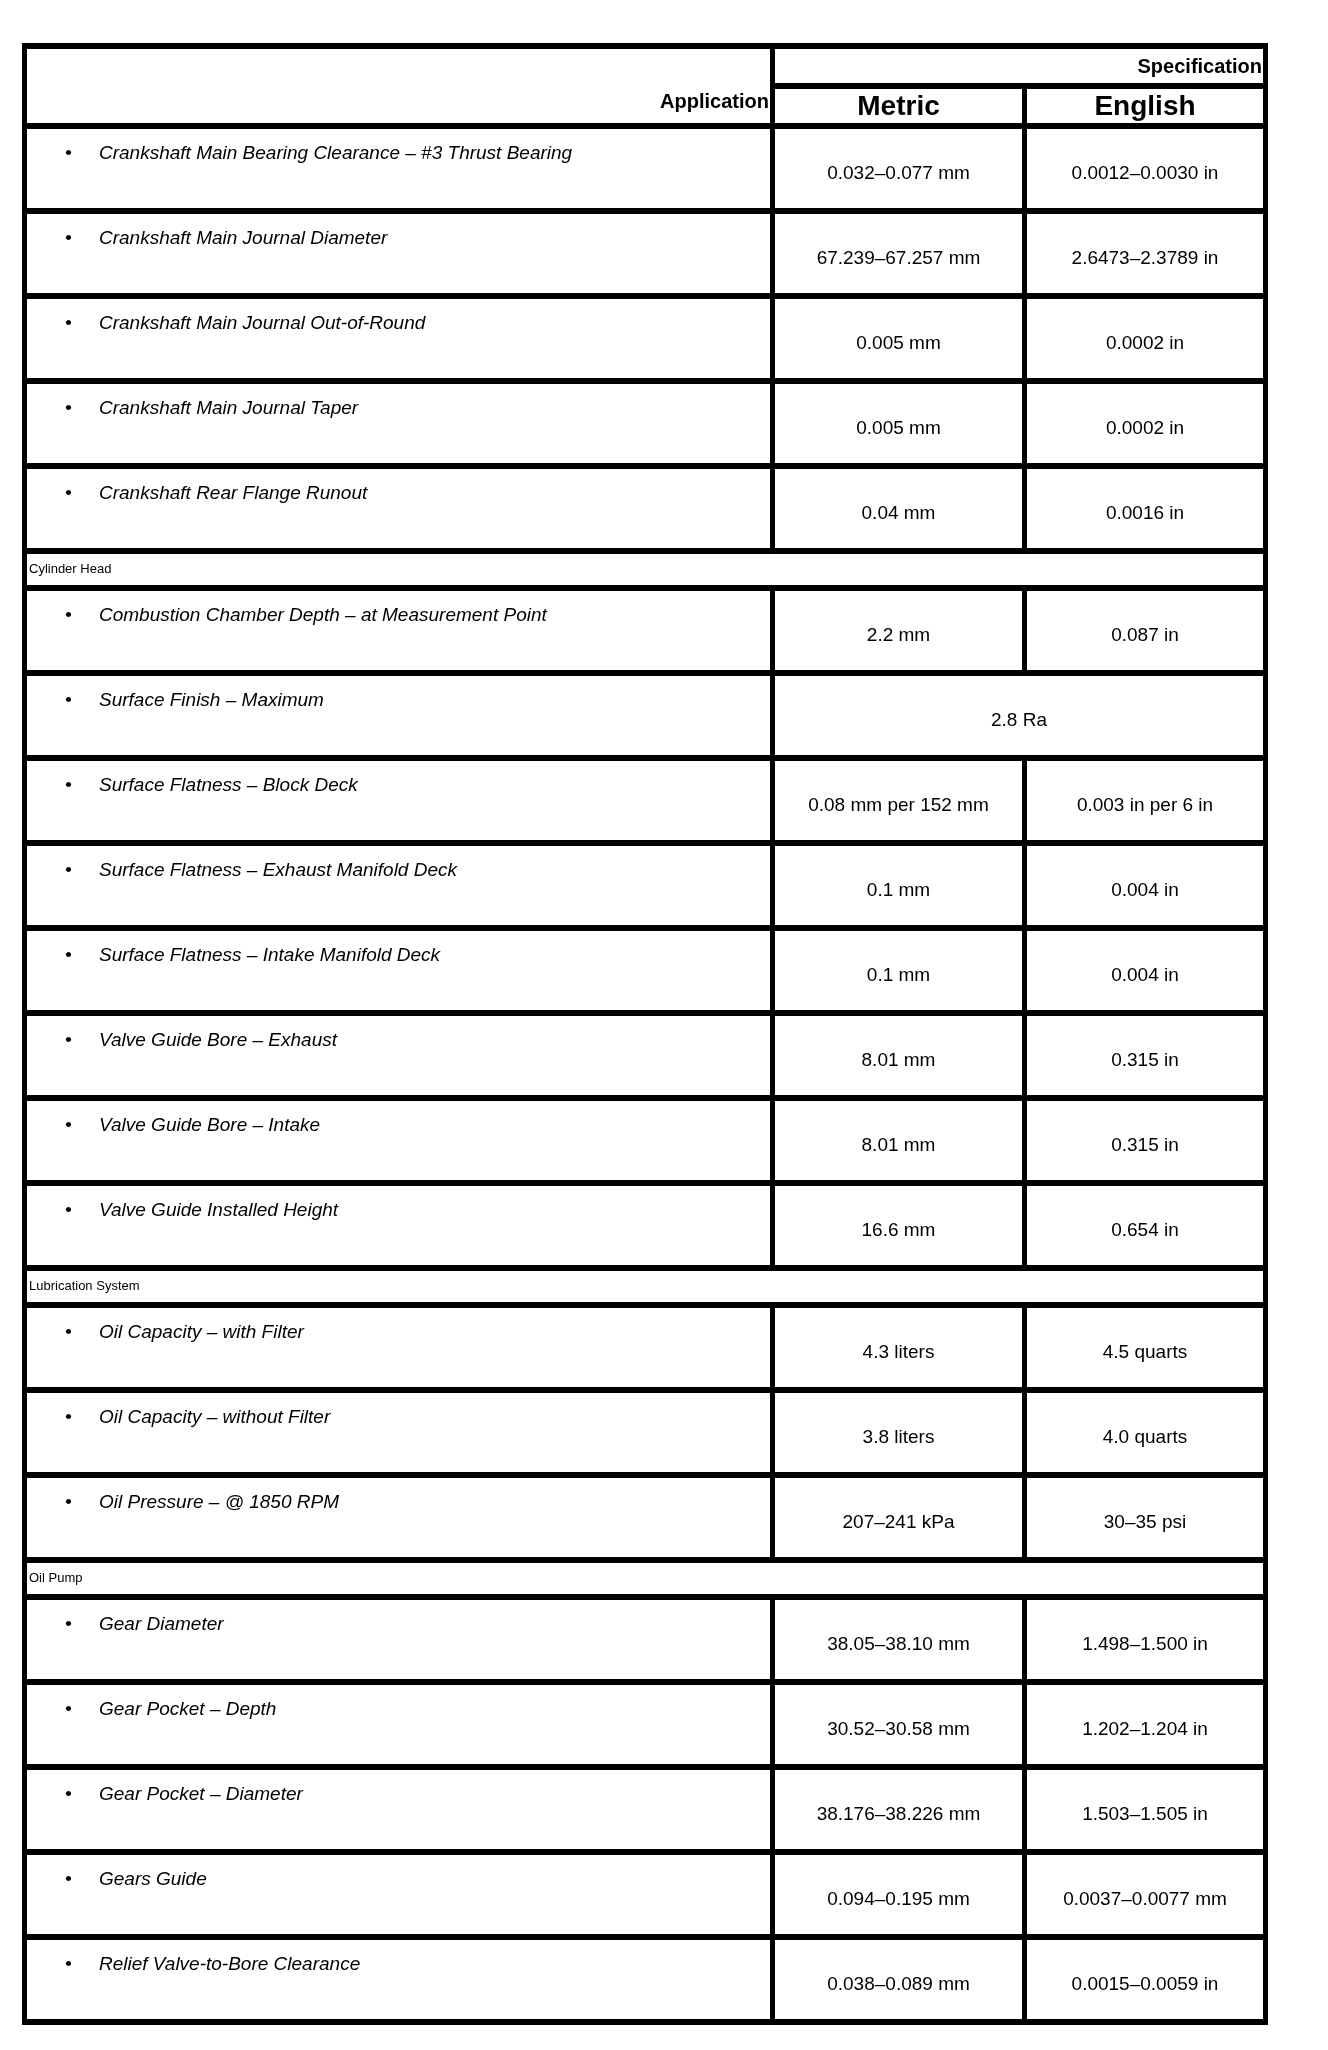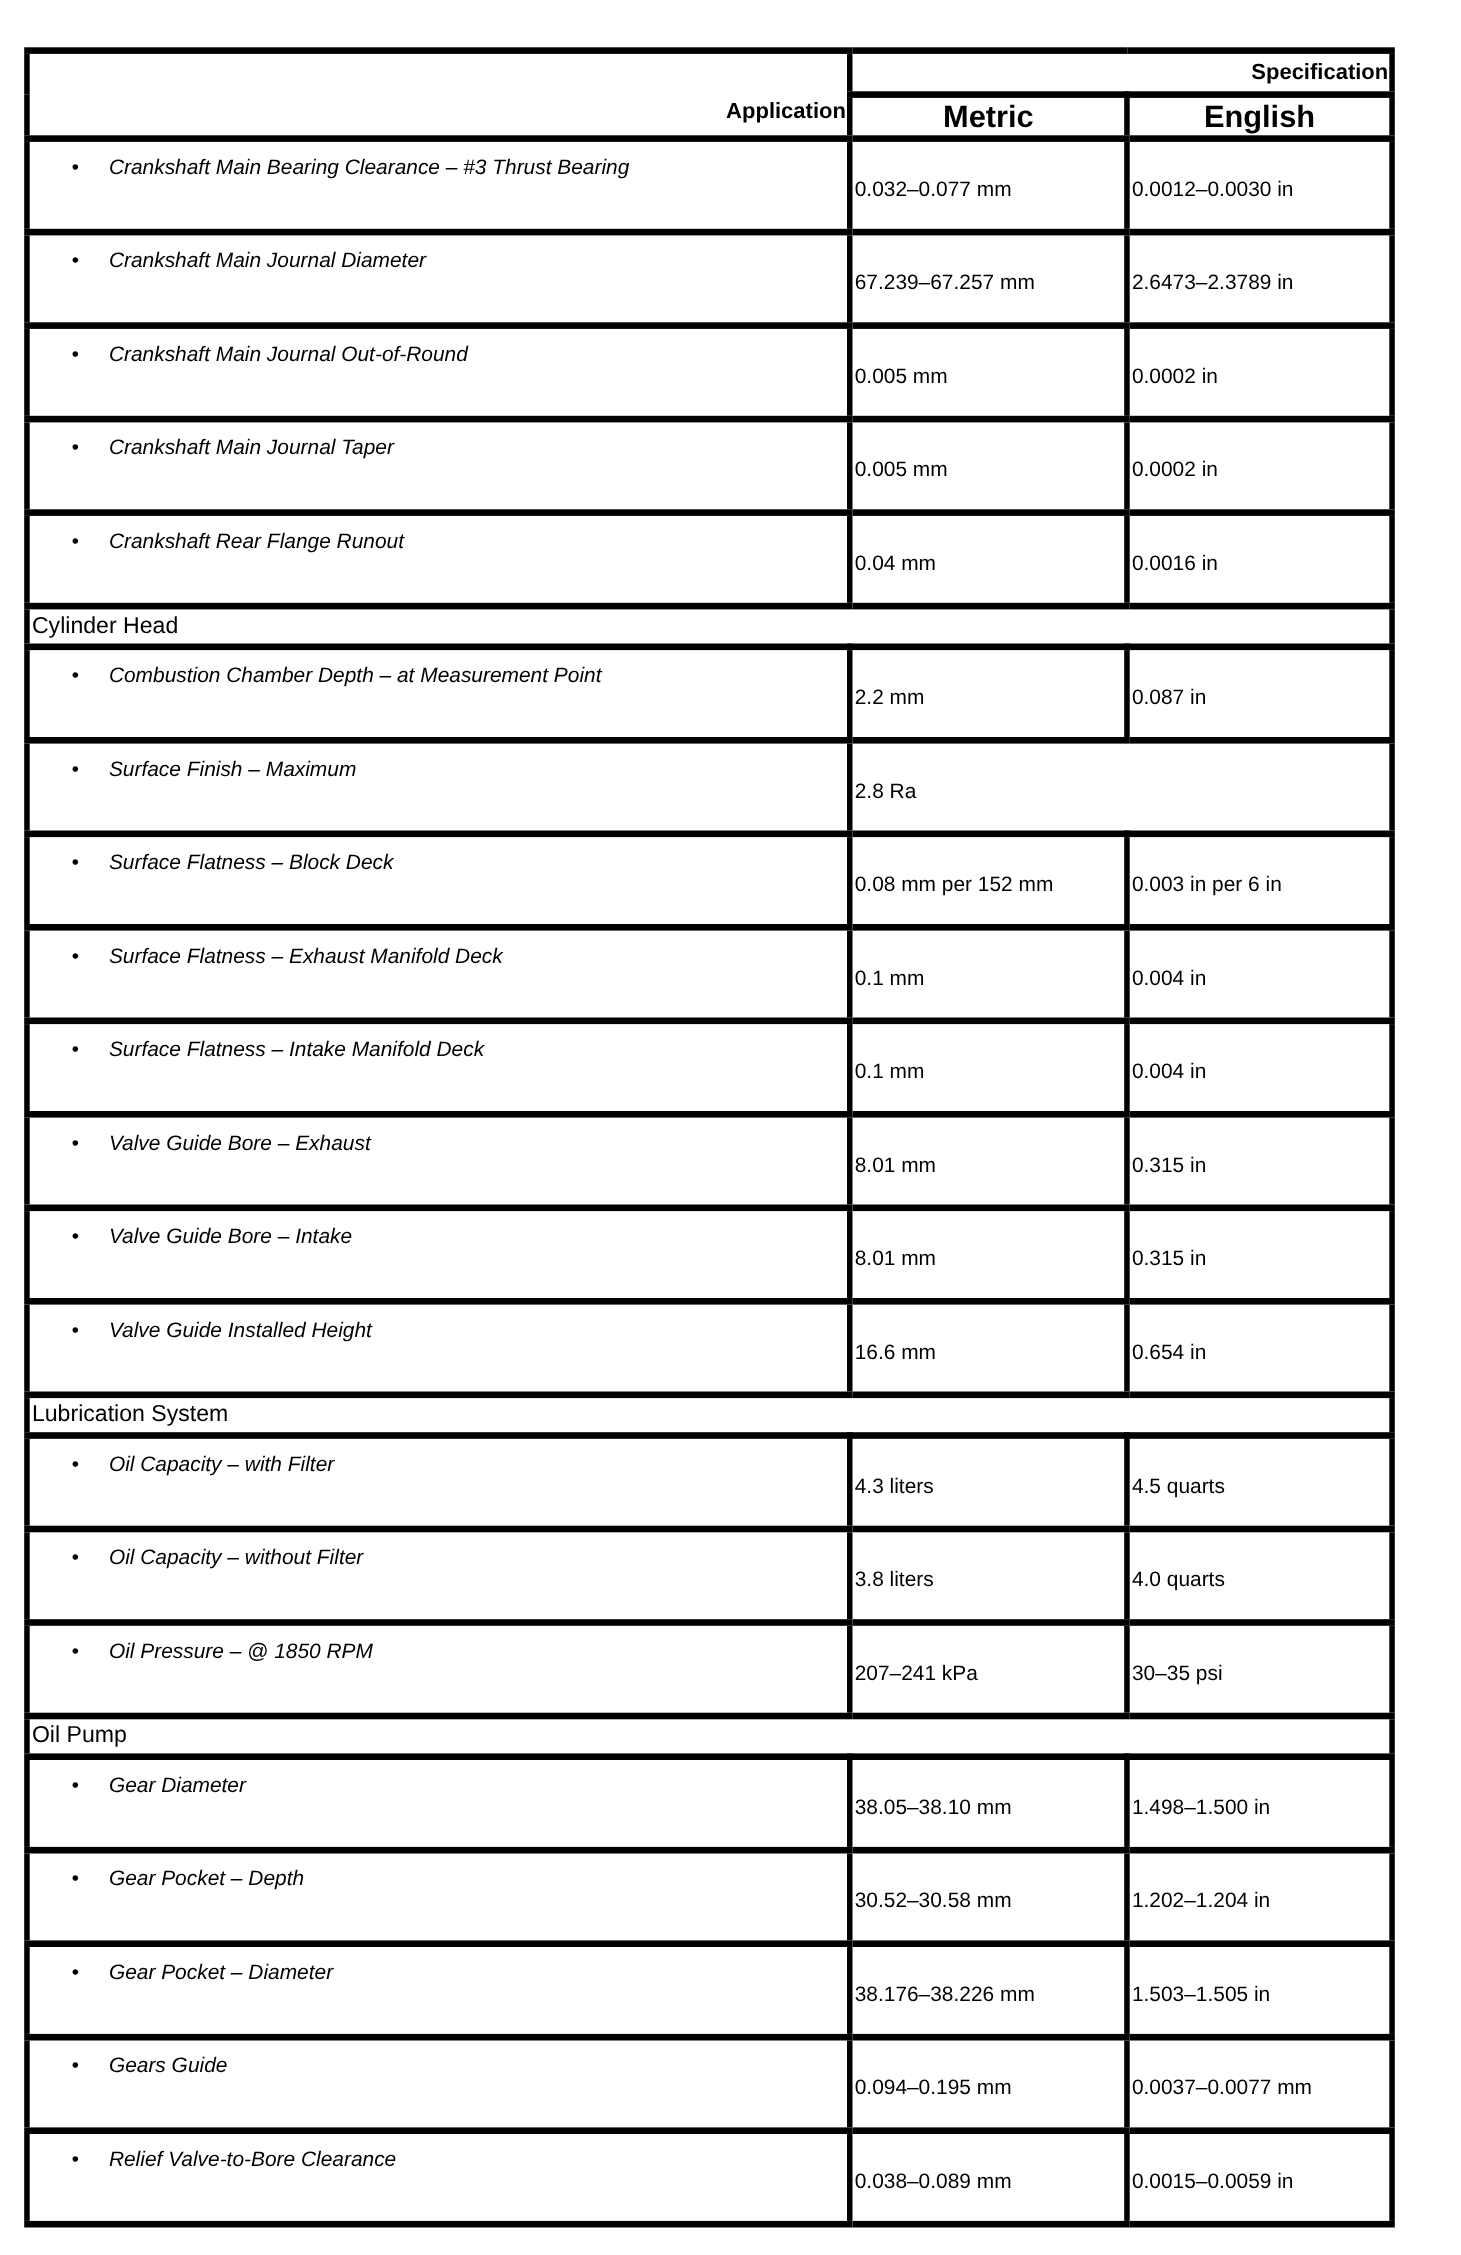--- a/index.html
+++ b/index.html
@@ -64,27 +64,27 @@
     font-size: 19px;
     white-space: nowrap;
     font-style: italic;
   }
   td.label-cell .bullet {
     display: inline-block;
     width: 34px;
     font-size: 19px;
   }
   td.value-cell {
-    text-align: left;
+    text-align: center;
     vertical-align: middle;
     font-size: 19px;
     padding: 8px 2px 0 2px;
   }
   td.section-cell {
-    font-size: 21px;
+    font-size: 13px;
     vertical-align: middle;
     padding: 0 0 2px 2px;
   }
 </style>
 </head>
 <body>
 
 <table class="spec-table">
   <colgroup>
     <col style="width:748px">

